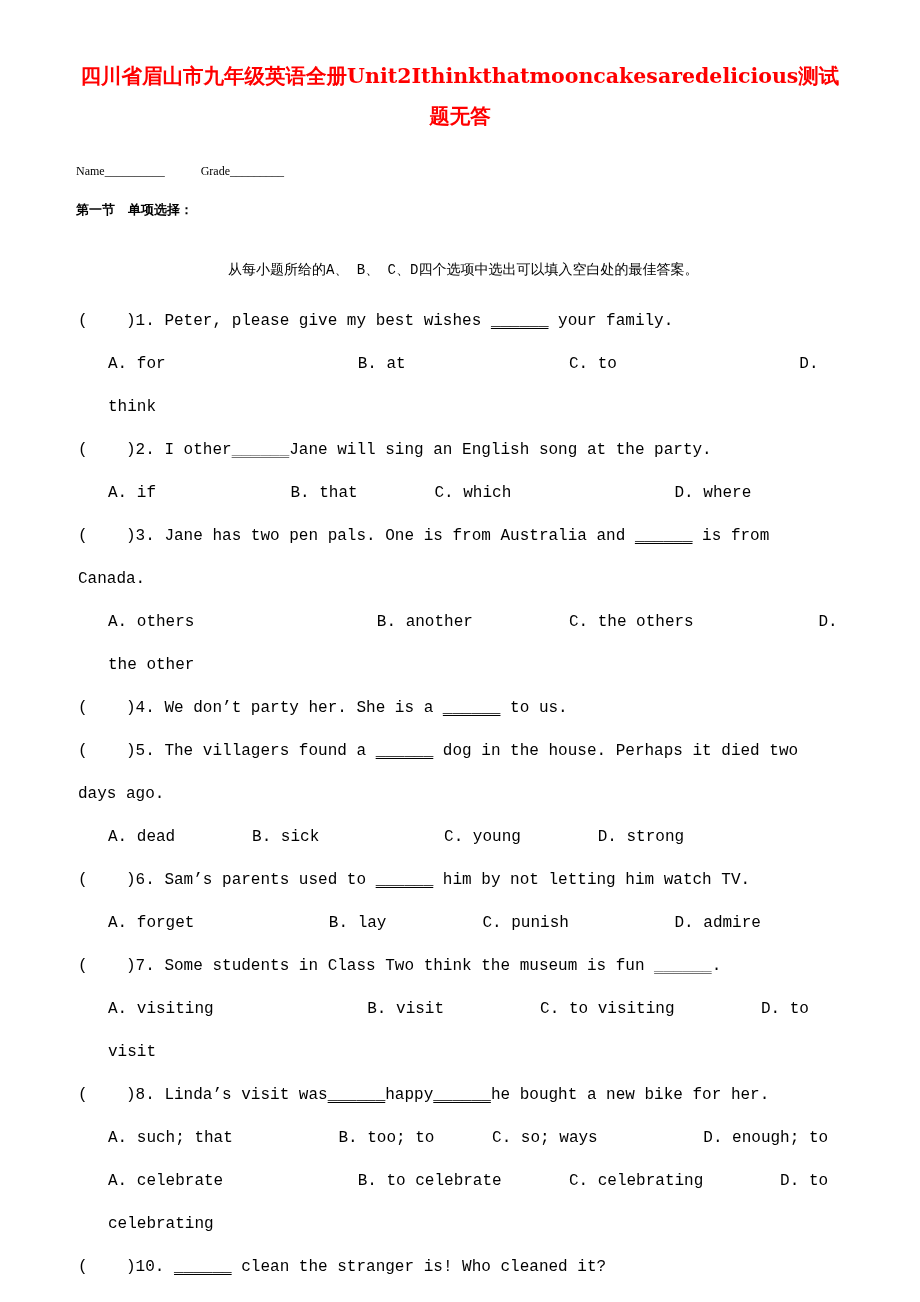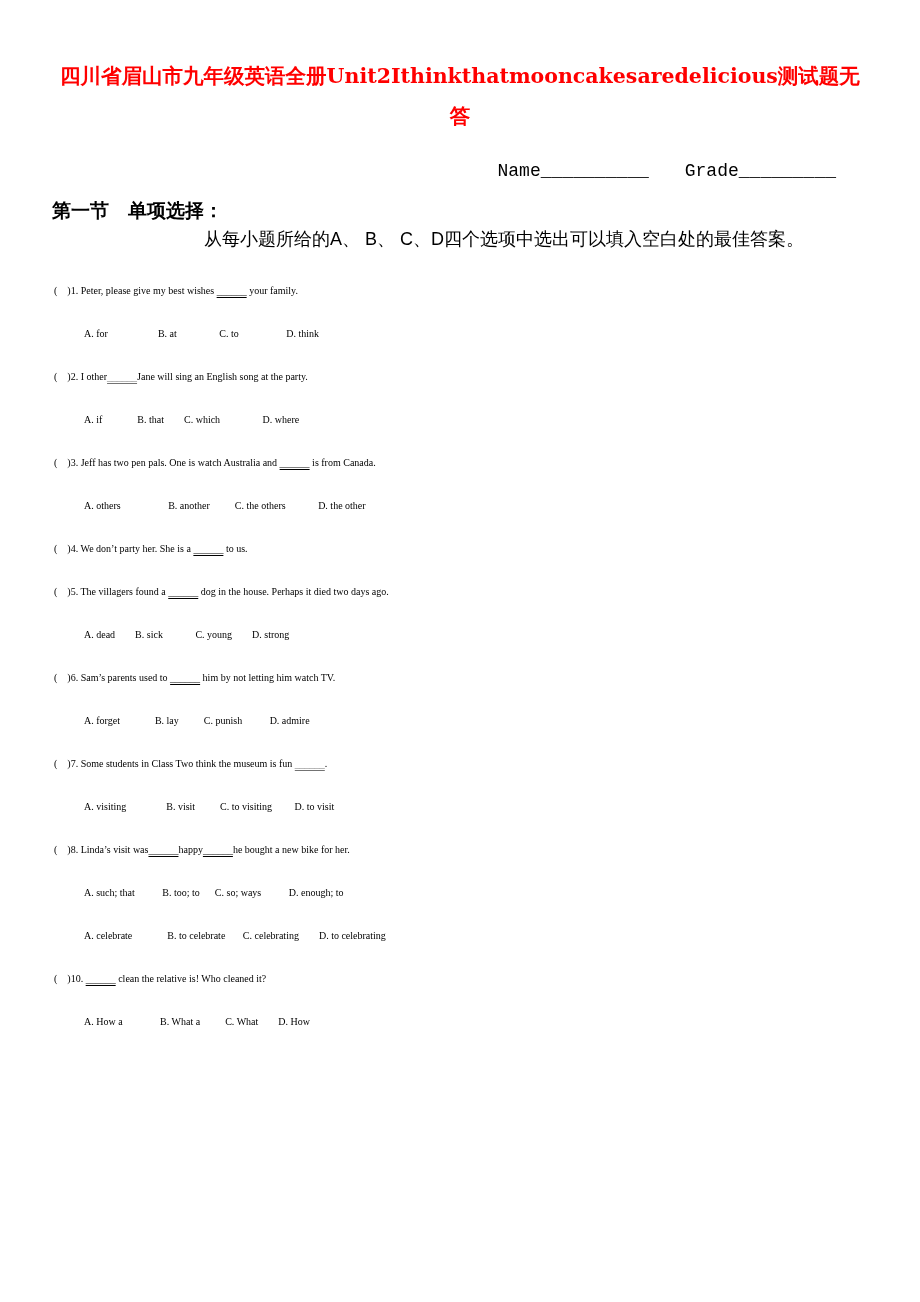--- a/index.html
+++ b/index.html
@@ -12,77 +12,77 @@
     height: 1302px;
     font-family: "Liberation Serif", "DejaVu Serif", serif;
     color: #000000;
     overflow: hidden;
   }
   .page {
     position: relative;
     width: 920px;
     height: 1016px;
     box-sizing: border-box;
-    padding: 0 52px;
+    padding: 0 76px;
   }
 
   
   .doc-title {
     color: #ff0000;
     font-family: "DejaVu Serif", "Liberation Serif", serif;
     font-weight: bold;
     font-size: 20.5px;
     line-height: 40px;
     text-align: center;
     padding-top: 56px;
     letter-spacing: 0px;
     word-break: break-all;
   }
 
   
   .namegrade-row {
-    text-align: right;
-    font-family: Liberation Mono, monospace;
-    font-size: 18px;
+    text-align: left;
+    font-family: Liberation Serif, serif;
+    font-size: 12px;
     line-height: 28px;
     margin-top: 21px;
     padding-right: 32px;
     white-space: pre;
   }
   .ng-gap { display: inline-block; width: 36px; }
 
   
   .section-head {
     font-family: "DejaVu Sans", "Liberation Sans", sans-serif;
     font-weight: bold;
-    font-size: 19px;
+    font-size: 13px;
     line-height: 26px;
     margin-top: 12px;
     white-space: pre;
   }
 
   
   .instruction {
-    font-family: Liberation Sans, sans-serif;
-    font-size: 18px;
+    font-family: Liberation Mono, monospace;
+    font-size: 14px;
     line-height: 26px;
-    margin-top: 3px;
+    margin-top: 34px;
     padding-left: 152px;
     white-space: pre-wrap;
   }
 
   
   .qlist { margin-top: 17px; }
 
   .q-block { margin-bottom: 0; }
 
   .q-stem,
   .q-opts {
-    font-family: Liberation Serif, serif;
-    font-size: 10px;
+    font-family: Liberation Mono, monospace;
+    font-size: 16px;
     line-height: 43px;
     white-space: pre-wrap;
     word-break: break-word;
   }
   .q-stem { padding-left: 2px; }
   .q-opts { padding-left: 32px; }
 
   .blank {
     text-decoration: underline;
     text-decoration-thickness: 1px;
@@ -113,21 +113,21 @@
   <div class="qlist">
       <div class="q-block">
         <div class="q-stem"><span>(    )1.</span><span> Peter, please give my best wishes </span><span class="blank">______</span><span> your family.</span></div>
         <div class="q-opts">A. for                    B. at                 C. to                   D. think</div>
       </div>
       <div class="q-block">
         <div class="q-stem"><span>(    )2.</span><span> I other</span><span class="blank-light">______</span><span>Jane will sing an English song at the party.</span></div>
         <div class="q-opts">A. if              B. that        C. which                 D. where</div>
       </div>
       <div class="q-block">
-        <div class="q-stem"><span>(    )3.</span><span> Jeff has two pen pals. One is watch Australia and </span><span class="blank">______</span><span> is from Canada.</span></div>
+        <div class="q-stem"><span>(    )3.</span><span> Jane has two pen pals. One is from Australia and </span><span class="blank">______</span><span> is from Canada.</span></div>
         <div class="q-opts">A. others                   B. another          C. the others             D. the other</div>
       </div>
       <div class="q-block">
         <div class="q-stem"><span>(    )4.</span><span> We don’t party her. She is a </span><span class="blank">______</span><span> to us.</span></div>
       </div>
       <div class="q-block">
         <div class="q-stem"><span>(    )5.</span><span> The villagers found a </span><span class="blank">______</span><span> dog in the house. Perhaps it died two days ago.</span></div>
         <div class="q-opts">A. dead        B. sick             C. young        D. strong</div>
       </div>
       <div class="q-block">
@@ -139,18 +139,18 @@
         <div class="q-opts">A. visiting                B. visit          C. to visiting         D. to visit</div>
       </div>
       <div class="q-block">
         <div class="q-stem"><span>(    )8.</span><span> Linda’s visit was</span><span class="blank">______</span><span>happy</span><span class="blank">______</span><span>he bought a new bike for her.</span></div>
         <div class="q-opts">A. such; that           B. too; to      C. so; ways           D. enough; to</div>
       </div>
       <div class="q-block">
         <div class="q-opts">A. celebrate              B. to celebrate       C. celebrating        D. to celebrating</div>
       </div>
       <div class="q-block">
-        <div class="q-stem"><span>(    )10.</span><span> </span><span class="blank">______</span><span> clean the relative is! Who cleaned it?</span></div>
+        <div class="q-stem"><span>(    )10.</span><span> </span><span class="blank">______</span><span> clean the stranger is! Who cleaned it?</span></div>
         <div class="q-opts">A. How a               B. What a          C. What        D. How</div>
       </div>
     </div>
 
 </div>
 
 </body></html>

